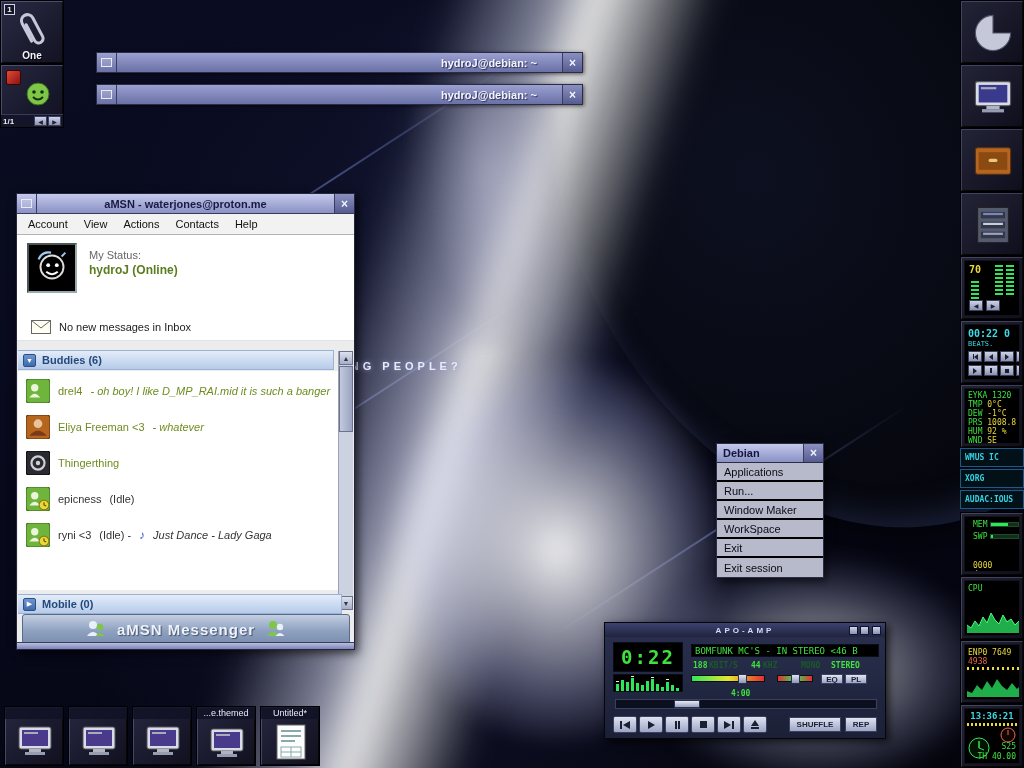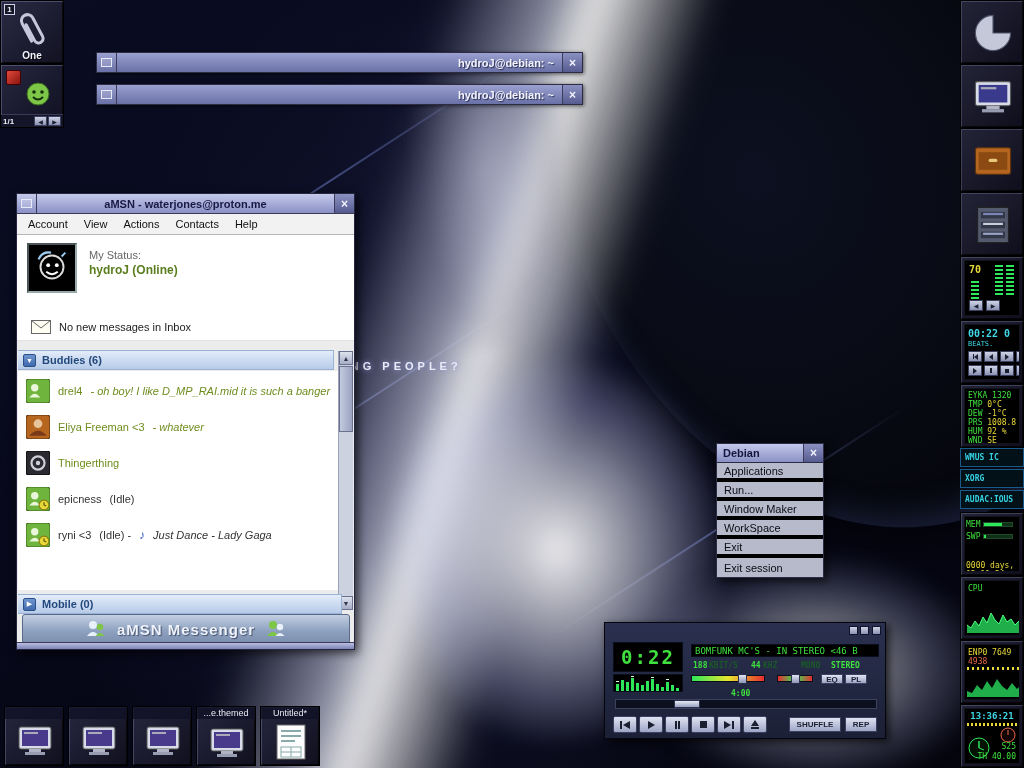--- a/index.html
+++ b/index.html
@@ -25,21 +25,21 @@
     background:radial-gradient(ellipse at 50% 32%,rgba(190,192,215,.45),rgba(95,95,125,.16) 60%,transparent 82%);filter:blur(6px)}
   #wp-caption{position:absolute;left:333px;top:360px;font:bold 11px "Liberation Sans",sans-serif;letter-spacing:4px;color:#e9eaf6;text-shadow:0 0 5px #8a93d6}
 
   
   .wm-bar{position:absolute;height:21px;display:flex;align-items:stretch;border:1px solid #2c2c44;box-shadow:1px 1px 4px rgba(0,0,0,.6)}
   .tb-grad-term{background:linear-gradient(180deg,#9aa0d0,#6a71a6)}
   .tb-grad-app{background:linear-gradient(180deg,#c4c9ec,#8a91c4)}
   .wm-menu-btn{width:20px;display:flex;align-items:center;justify-content:center;border-right:1px solid #3c3c5a;cursor:pointer}
   .wm-close-btn{width:20px;display:flex;align-items:center;justify-content:center;border-left:1px solid #3c3c5a;
     background:linear-gradient(180deg,#8a90c0,#565c90);color:#f2f3ff;font:bold 12px "Liberation Sans",sans-serif;cursor:pointer}
-  .term-title{flex:1;display:flex;align-items:center;justify-content:flex-end;padding-right:8px;
+  .term-title{flex:1;display:flex;align-items:center;justify-content:flex-end;padding-right:25px;
     color:#f4f5ff;font:bold 11px "Liberation Sans",sans-serif;text-shadow:1px 1px 1px #2a2d50}
   .app-title{flex:1;display:flex;align-items:center;justify-content:center;
     color:#181a44;font:bold 11px "Liberation Sans",sans-serif}
   .mini-sq{width:11px;height:9px;border:1px solid #e9eaf8;background:rgba(255,255,255,.15)}
 
   
   .tile{position:absolute;width:64px;height:64px;background:linear-gradient(135deg,#242438,#0e0e1c);
     border:1px solid #000;box-shadow:inset 1px 1px 0 rgba(160,170,220,.25), inset -1px -1px 0 rgba(0,0,0,.7)}
   .dockapp{position:absolute;left:3px;top:3px;width:56px;height:56px;background:#000;border:1px solid #11111e;overflow:hidden}
   .lcd-c{color:#3fd8e8}.lcd-g{color:#3fe03f}.lcd-y{color:#e8d83a}.lcd-r{color:#e86a4a}
@@ -83,21 +83,21 @@
   #amsn-footer{position:absolute;left:5px;top:420px;width:328px;height:30px;border:1px solid #5a6a8a;border-radius:3px;
     background:linear-gradient(180deg,#c3cfe2 0%,#8fa2c0 55%,#7b8fae 100%);display:flex;align-items:center;justify-content:center;gap:10px;cursor:pointer}
   #amsn-footer b{font:bold 15px "Liberation Sans",sans-serif;color:#eef2fa;text-shadow:1px 1px 1px #45506a;letter-spacing:1px}
   #amsn-resize{position:absolute;left:0;bottom:0;right:0;height:7px;background:linear-gradient(180deg,#b9bee2,#7d84b6);border-top:1px solid #3c3c5a}
 
   
   #dmenu{position:absolute;left:716px;top:443px;width:108px;box-shadow:3px 3px 8px rgba(0,0,0,.6)}
   #dmenu .titlebar{height:20px;display:flex;align-items:stretch;border:1px solid #2c2c44}
   #dmenu .dm-title{flex:1;display:flex;align-items:center;padding-left:6px;color:#15163c;font:bold 11px "Liberation Sans",sans-serif}
   #dmenu .items{background:#b6bacb;border:1px solid #2c2c44;border-top:none}
-  .dm-item{height:19px;display:flex;align-items:center;padding-left:7px;font:11px "Liberation Sans",sans-serif;color:#0c0c14;border-bottom:4px solid #000000;cursor:pointer}
+  .dm-item{height:19px;display:flex;align-items:center;padding-left:7px;font:11px "Liberation Sans",sans-serif;color:#0c0c14;border-bottom:2px solid #000000;cursor:pointer}
   .dm-item:last-child{border-bottom:none}
 
   
   #player{position:absolute;left:604px;top:622px;width:282px;height:117px;background:linear-gradient(180deg,#2b3050,#1b2036);border:1px solid #05060c;box-shadow:3px 3px 8px rgba(0,0,0,.7)}
   #player .titlebar{position:absolute;left:0;top:0;right:0;height:14px;background:linear-gradient(180deg,#3c4270,#20243e);
     display:flex;align-items:center;justify-content:center;color:#d5daff;font:bold 8px "Liberation Sans",sans-serif;letter-spacing:3px;text-transform:uppercase}
   .p-winbtn{position:absolute;top:3px;width:9px;height:9px;background:linear-gradient(180deg,#cfd4e6,#8b92b2);border:1px solid #10142a;cursor:pointer}
   .inset{background:#000;border:1px solid #0a0e1a;box-shadow:inset 1px 1px 2px #000}
   #p-time{position:absolute;left:10px;top:21px;width:66px;height:26px;display:flex;align-items:center;justify-content:center;
     font:bold 19px "DejaVu Sans Mono",monospace;color:#3fe03f;letter-spacing:2px}
@@ -352,20 +352,23 @@
     <div class="dm-item">Applications</div>
     <div class="dm-item">Run...</div>
     <div class="dm-item">Window Maker</div>
     <div class="dm-item">WorkSpace</div>
     <div class="dm-item">Exit</div>
     <div class="dm-item">Exit session</div>
   </div>
 </div>
 
 <div id="player">
+  <div class="titlebar">
+    <span>apo-amp</span>
+  </div>
   <span class="p-winbtn" style="right:27px"></span>
   <span class="p-winbtn" style="right:16px"></span>
   <span class="p-winbtn" style="right:4px"></span>
 
   <div class="inset" style="position:absolute;left:8px;top:19px;width:70px;height:30px"></div>
   <div id="p-time">0:22</div>
 
   <div class="inset" style="position:absolute;left:8px;top:51px;width:70px;height:18px">
     <svg width="68" height="16" viewBox="0 0 68 16">
       <g fill="#2ee65a">
@@ -536,21 +539,21 @@
     <div><span class="lcd-g">HUM</span> <span class="lcd-y">92 %</span></div>
     <div><span class="lcd-g">WND</span> <span class="lcd-y">SE</span></div>
   </div>
 </div>
 
 <div class="small-lcd" style="top:448px">WMUS IC</div>
 <div class="small-lcd" style="top:469px">XORG</div>
 <div class="small-lcd" style="top:490px">AUDAC:IOUS</div>
 
 <div class="tile" style="left:960px;top:512px">
-  <div class="dockapp mono" style="font-size:8px;padding:3px 0 0 1px">
+  <div class="dockapp mono" style="font-size:8px;padding:3px 0 0 8px">
     <div style="display:flex;align-items:center;gap:3px">
       <span class="lcd-g">MEM</span>
       <span class="wbar" style="width:30px">
           <div style="width:62%"></div>
         </span>
     </div>
     <div style="display:flex;align-items:center;gap:3px;margin-top:3px">
       <span class="lcd-g">SWP</span>
       <span class="wbar" style="width:30px">
           <div style="width:6%"></div>

